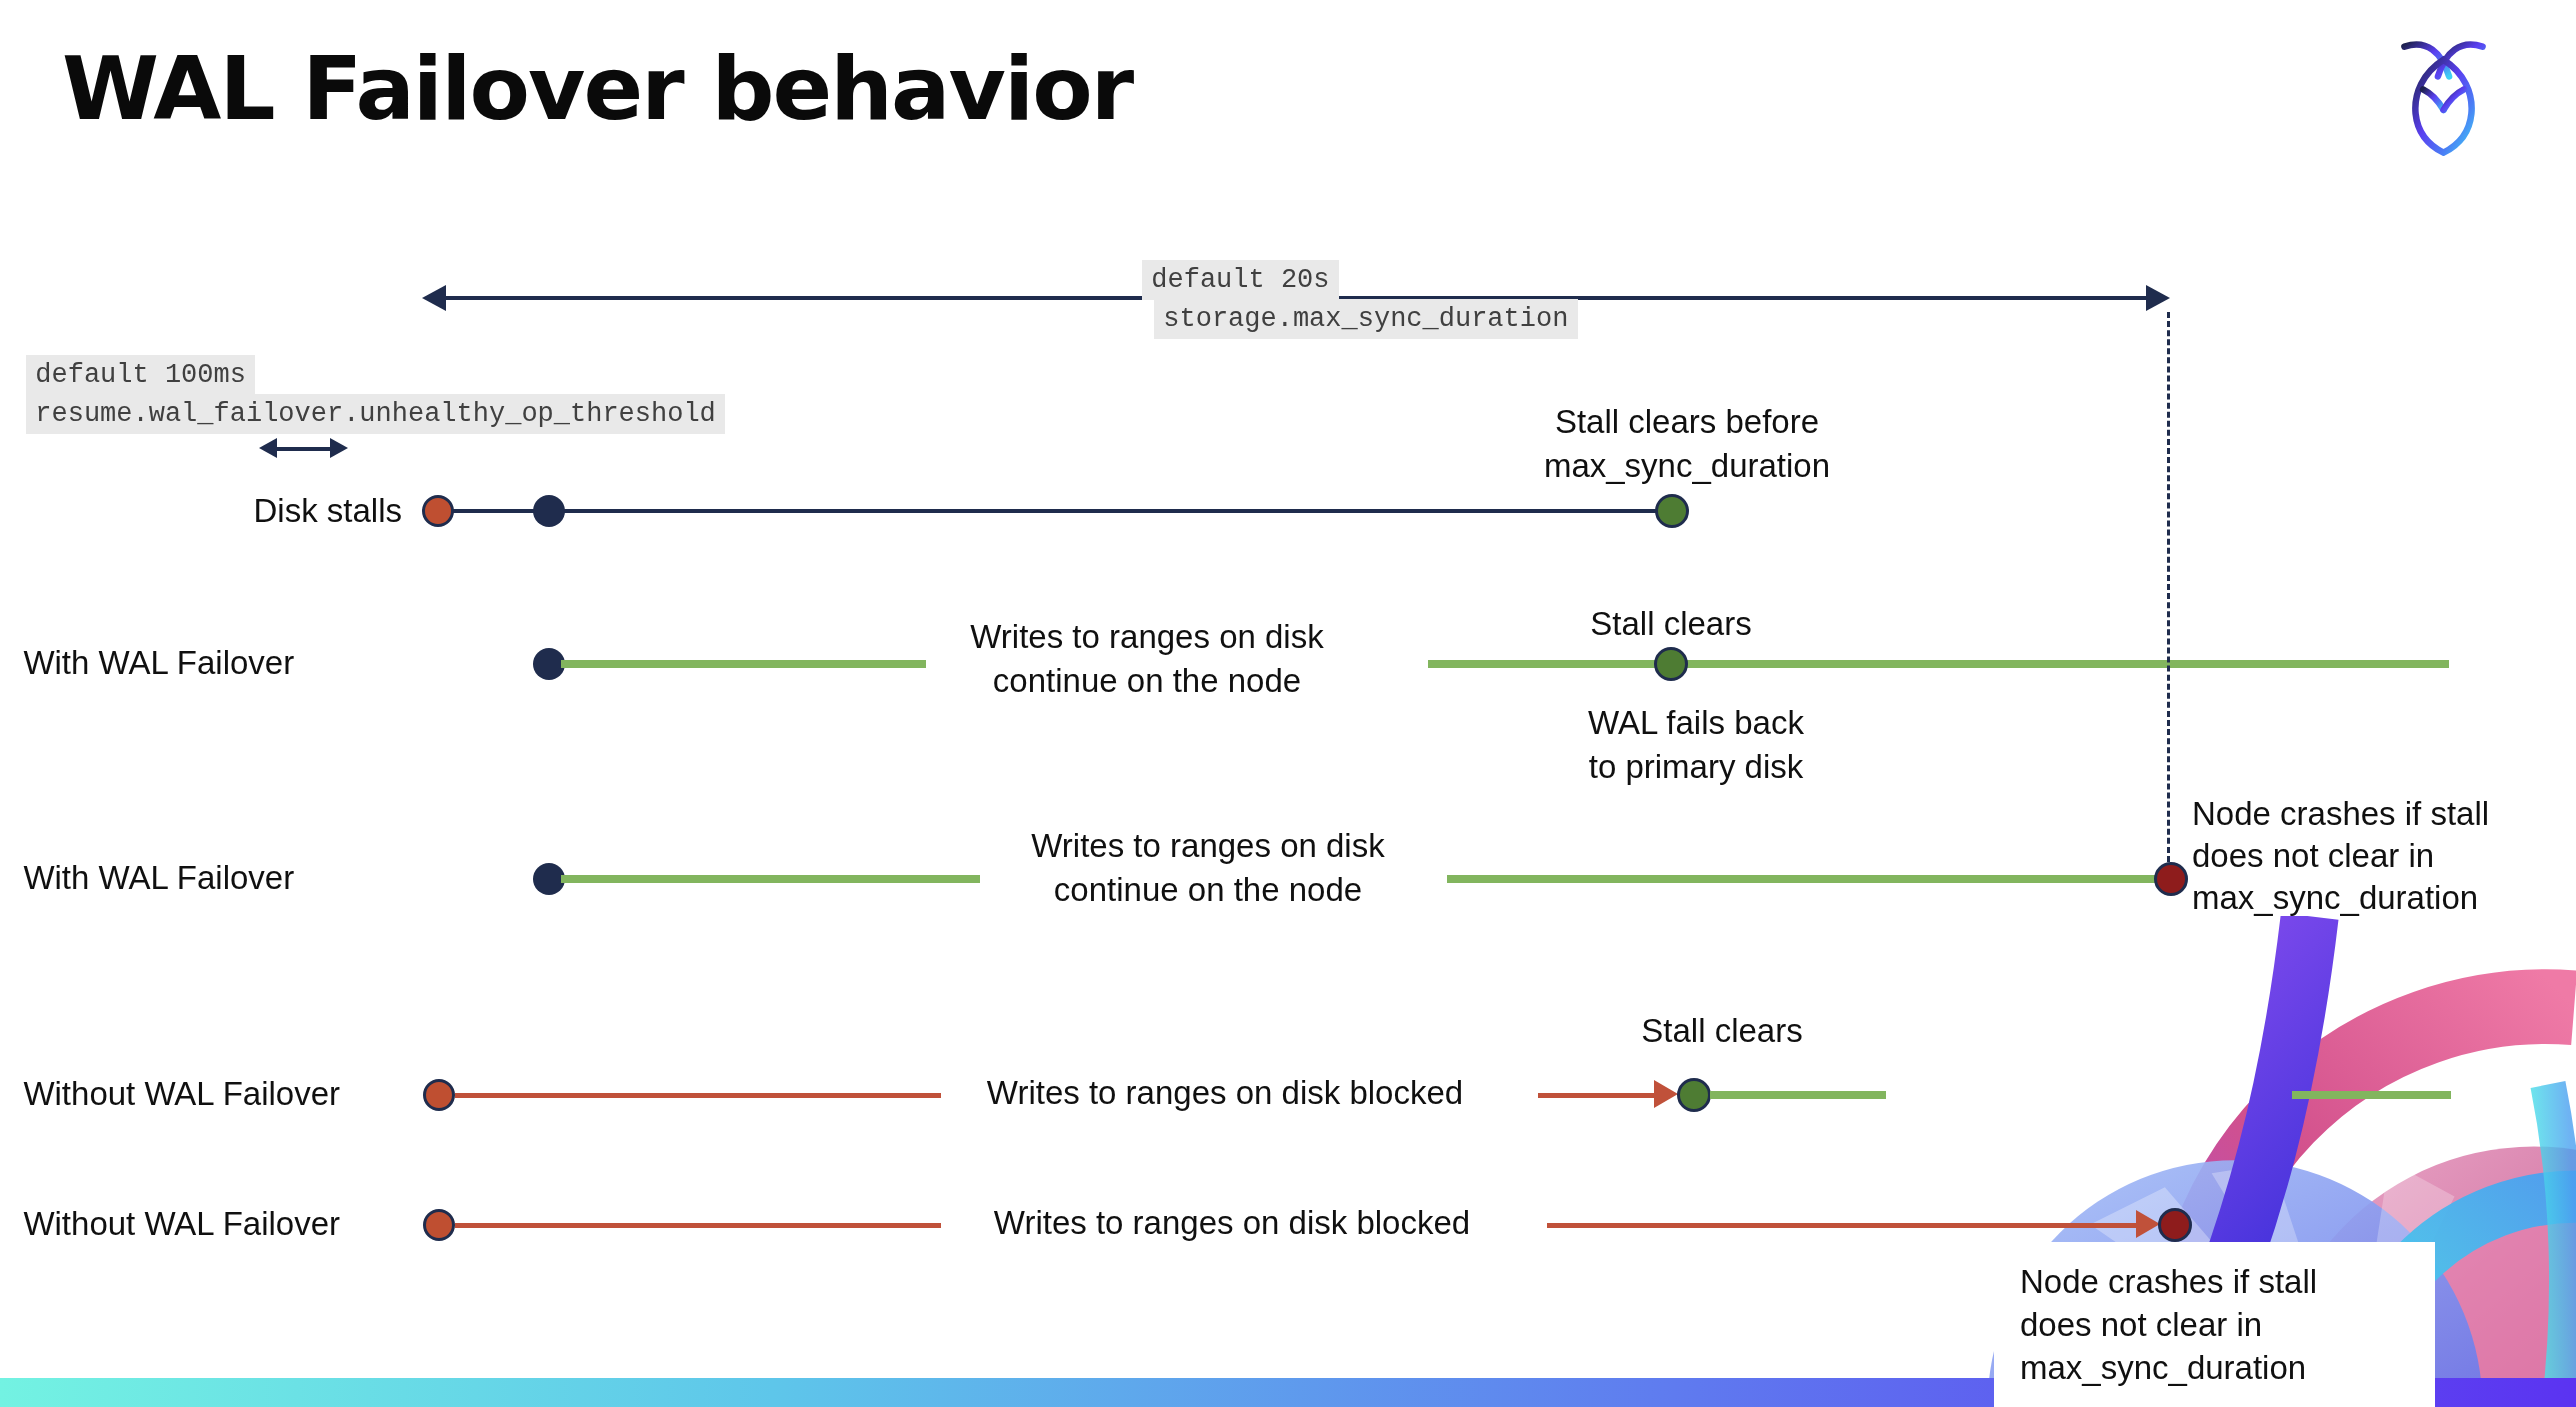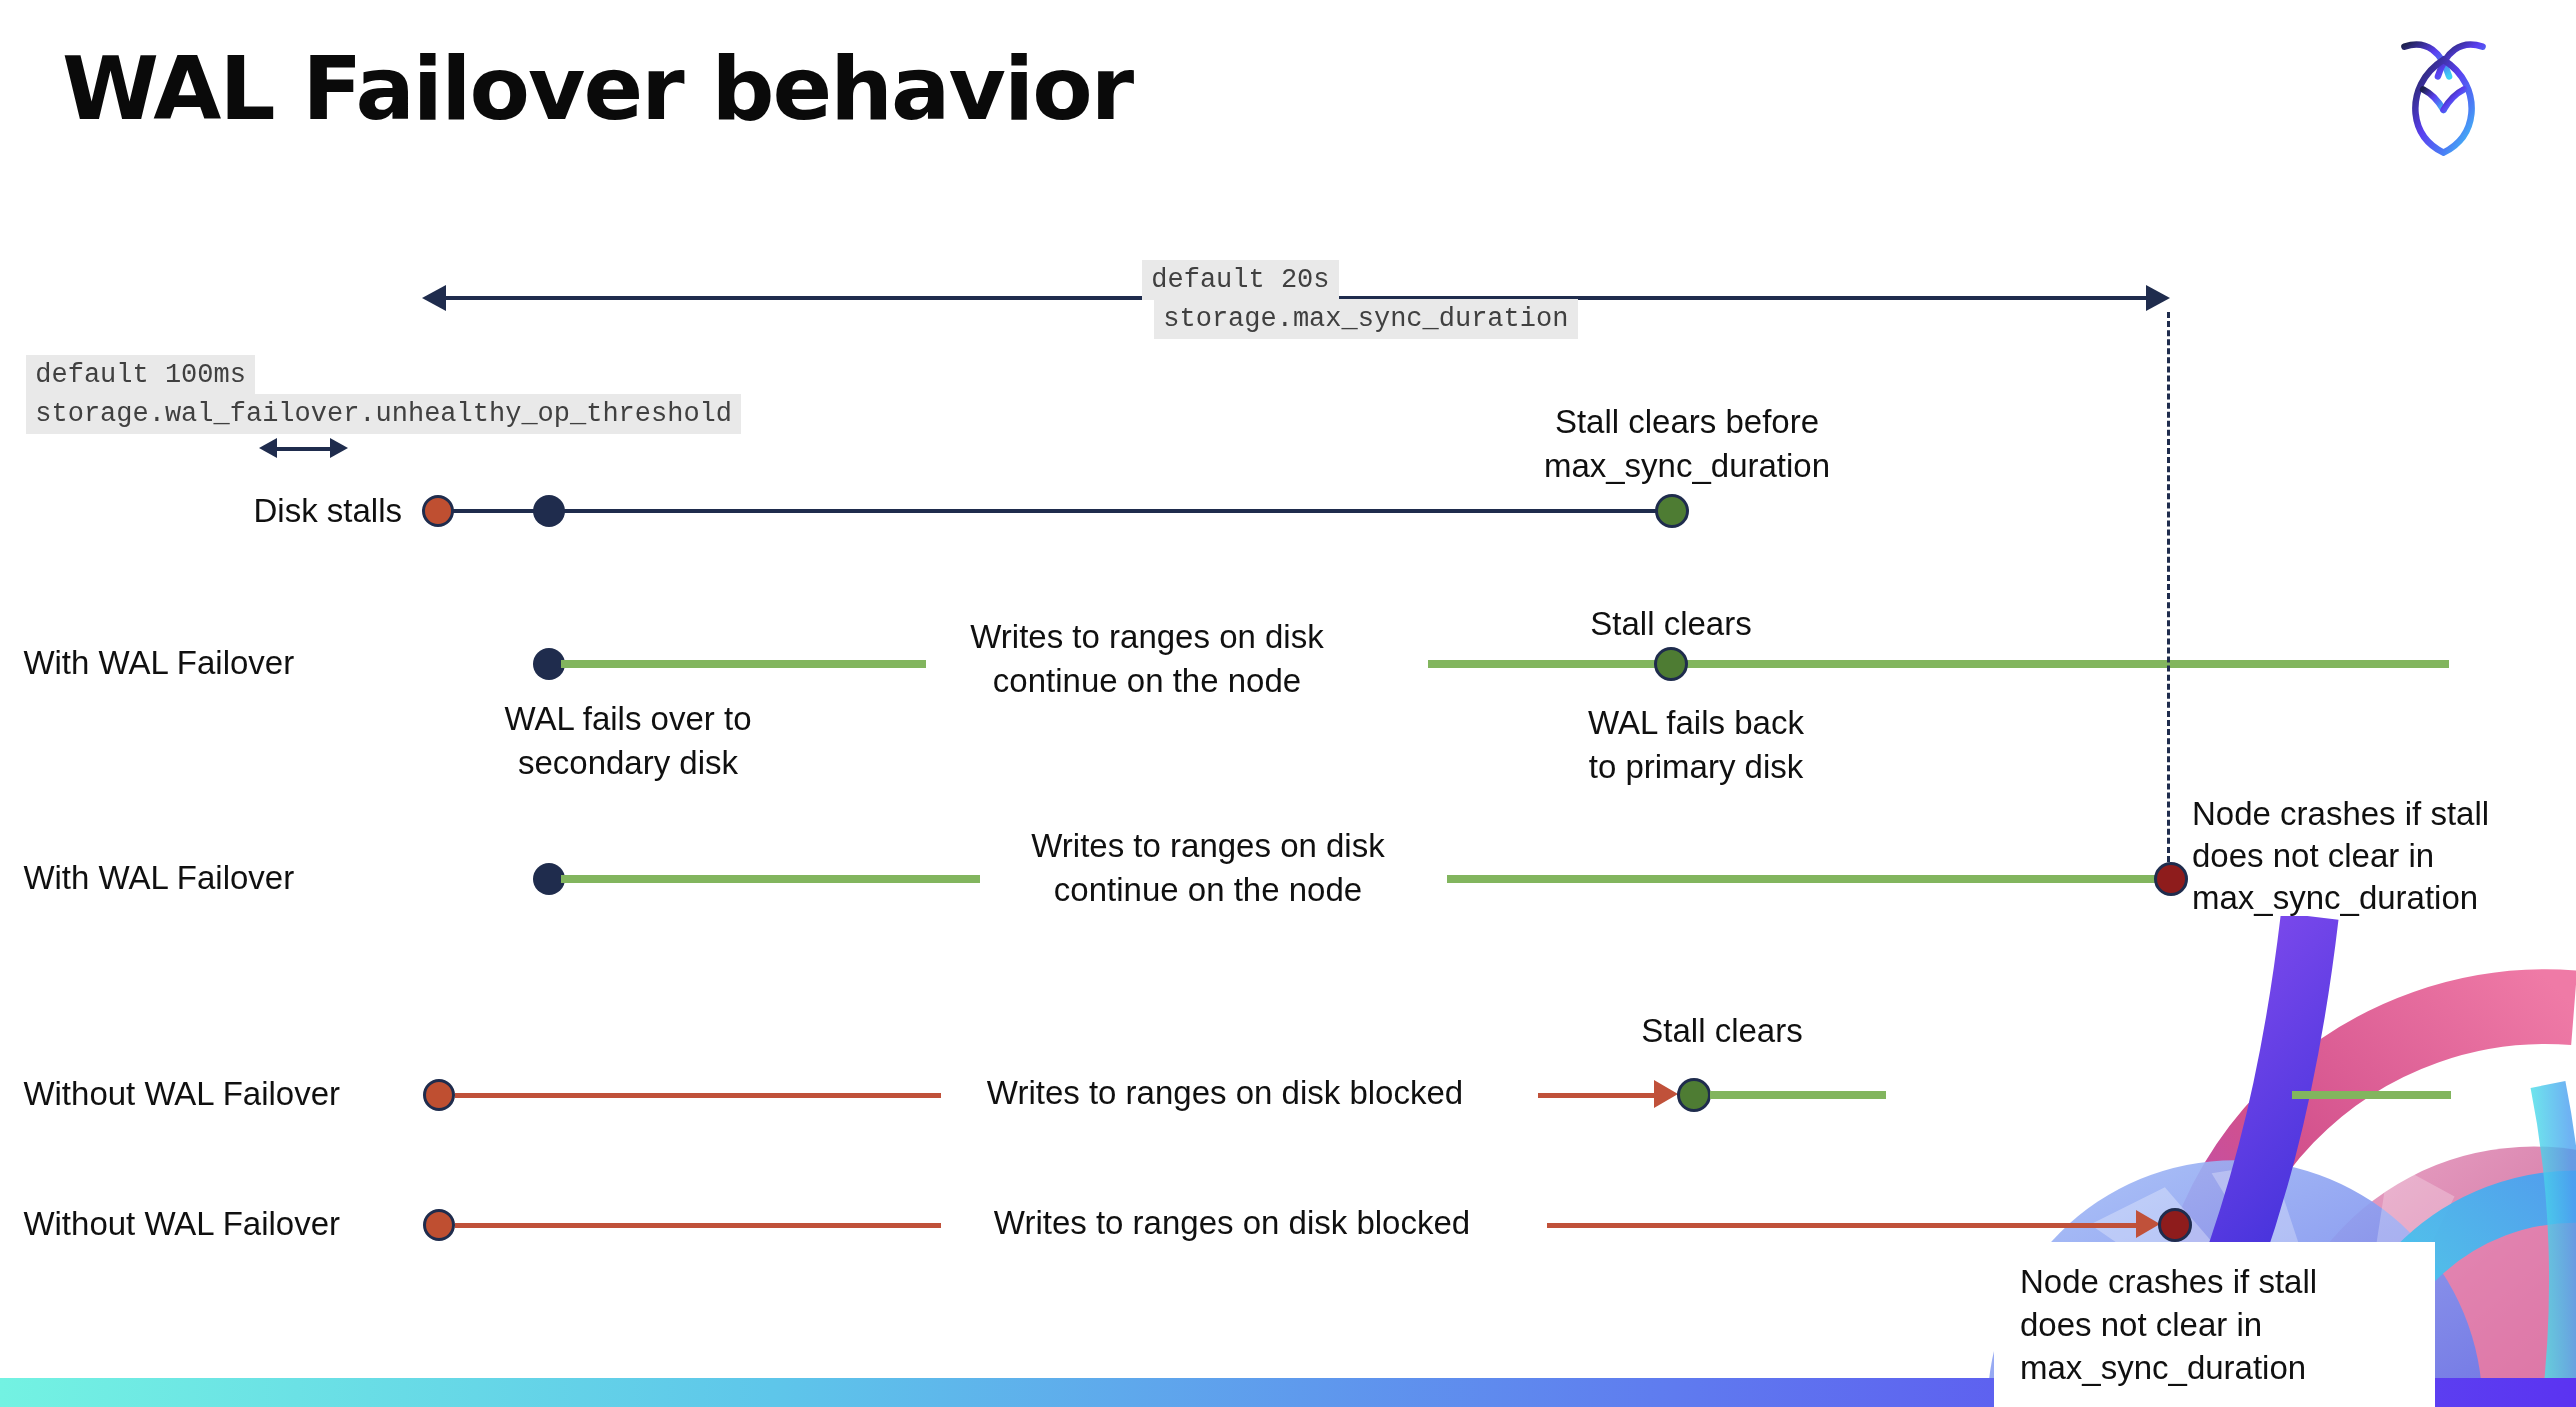--- a/index.html
+++ b/index.html
@@ -112,21 +112,21 @@
       </g>
     </svg>
 
     <div class="hline navy-bg" style="left:441px;top:296px;width:1716px;height:3.7px;"></div>
     <div class="tri tri-nl" style="left:422px;top:285px;"></div>
     <div class="tri tri-nr" style="left:2146px;top:285px;"></div>
     <div class="code" style="left:1142px;top:260px;">default 20s</div>
     <div class="code" style="left:1142px;top:299px;margin-left:12px;">storage.max_sync_duration</div>
 
     <div class="code" style="left:26px;top:355px;">default 100ms</div>
-    <div class="code" style="left:26px;top:394px;">storage.wal_failover.unhealthy_op_threshold</div>
+    <div class="code" style="left:26px;top:394px;">resume.wal_failover.unhealthy_op_threshold</div>
     <div class="hline navy-bg" style="left:276px;top:447px;width:56px;height:3.7px;"></div>
     <div class="tri tri-nl-sm" style="left:259px;top:438px;"></div>
     <div class="tri tri-nr-sm" style="left:330px;top:438px;"></div>
 
     <div class="rowlbl" style="right:2174px;top:490px;">Disk stalls</div>
     <div class="hline navy-bg" style="left:452px;top:509px;width:1220px;height:3.7px;"></div>
     <div class="dot dot-red" style="left:422px;top:495px;"></div>
     <div class="dot dot-navy" style="left:533px;top:495px;"></div>
     <div class="dot dot-green" style="left:1655px;top:494px;"></div>
     <div class="lbl center" style="left:1687px;top:400px;">Stall clears before
@@ -135,22 +135,20 @@
     <div class="rowlbl" style="left:23.4px;top:642px;">With WAL Failover</div>
     <div class="dot dot-navy" style="left:533px;top:648px;"></div>
     <div class="hline green-bg" style="left:561px;top:660px;width:365px;height:8.4px;"></div>
     <div class="lbl center" style="left:1147px;top:615px;">Writes to ranges on disk
 continue on the node</div>
     <div class="hline green-bg" style="left:1428px;top:660px;width:1021px;height:8.4px;"></div>
     <div class="dot dot-green" style="left:1654px;top:647px;"></div>
     <div class="lbl center" style="left:1671px;top:602px;">Stall clears</div>
     <div class="lbl center" style="left:1696px;top:701px;">WAL fails  back
 to primary disk</div>
-    <div class="lbl center" style="left:628px;top:697px;">WAL fails over to
-secondary disk</div>
 
     <div class="rowlbl" style="left:23.4px;top:857px;">With WAL Failover</div>
     <div class="dot dot-navy" style="left:533px;top:863px;"></div>
     <div class="hline green-bg" style="left:561px;top:875px;width:419px;height:8.4px;"></div>
     <div class="lbl center" style="left:1208px;top:824px;">Writes to ranges on disk
 continue on the node</div>
     <div class="hline green-bg" style="left:1447px;top:875px;width:710px;height:8.4px;"></div>
     <div class="vdash" style="left:2167px;top:312px;height:550px;"></div>
     <div class="dot dot-darkred" style="left:2154px;top:862px;"></div>
     <div class="lbl" style="left:2192px;top:793px;line-height:42px;">Node crashes if stall

